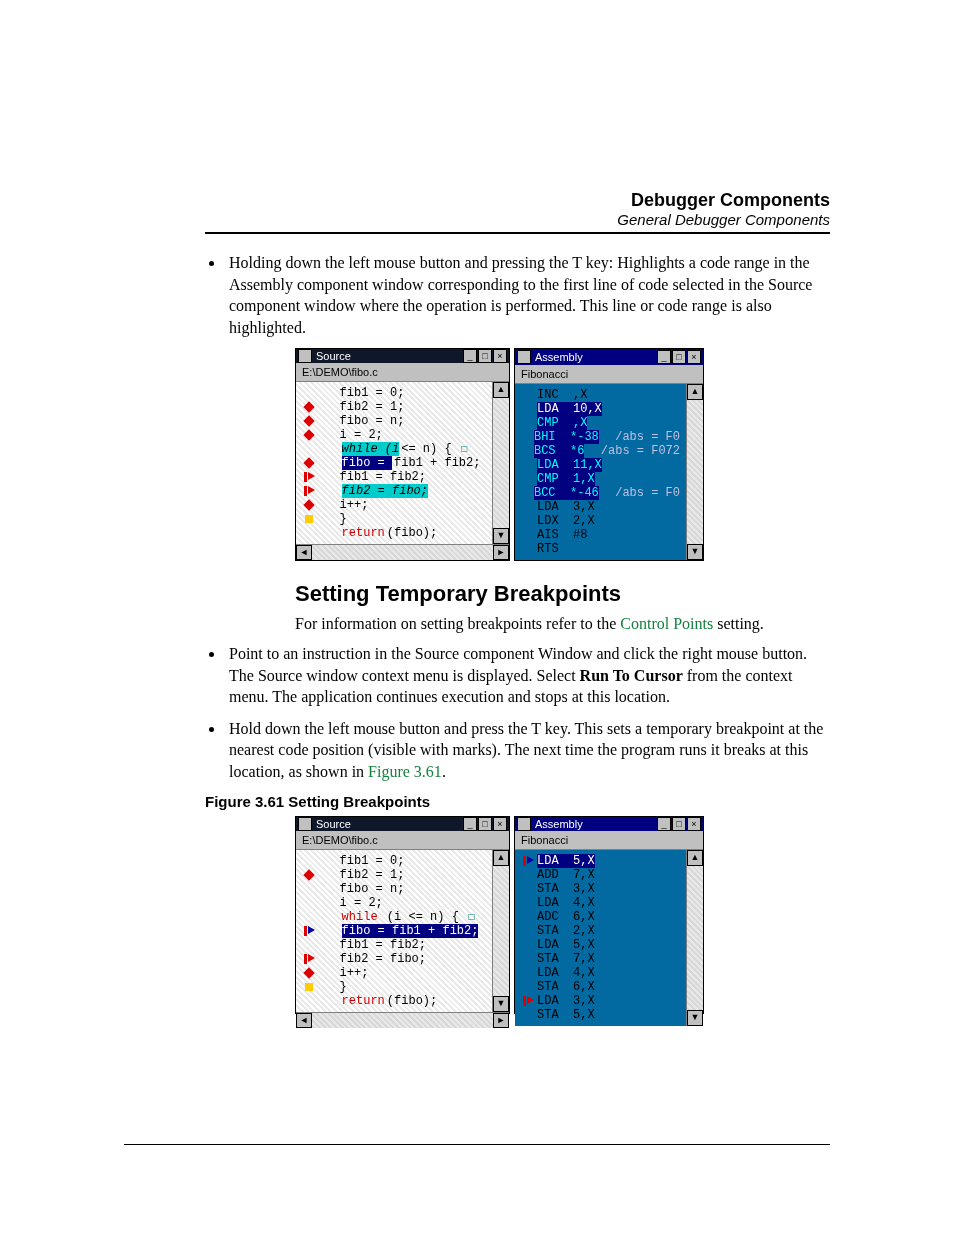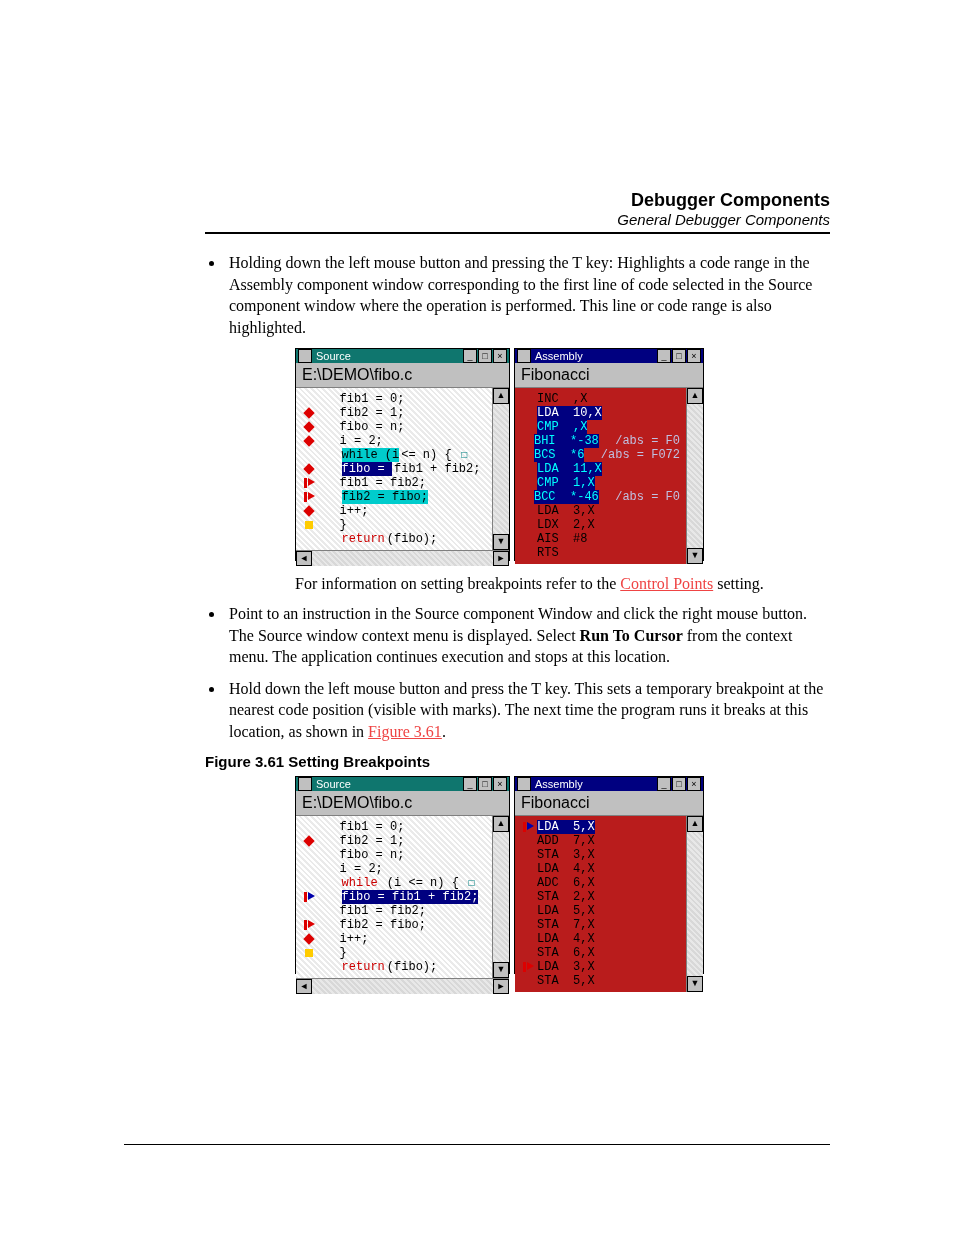--- a/index.html
+++ b/index.html
@@ -67,21 +67,21 @@
   .h2 {
     font-family: Arial, Helvetica, sans-serif;
     font-weight: bold;
     font-size: 22px;
     margin: 20px 0 6px 0;
   }
   .para {
     margin: 0 0 8px 0;
     line-height: 1.35;
   }
-  .link { color: #ef4444; text-decoration: underline; }
+  .link { color: #15803d; }
   .bold { font-weight: bold; }
 
   
   .winpair {
     display: flex;
     gap: 4px;
     margin: 4px 0 12px 90px;
   }
   .mockwin {
     background: #c0c0c0;
@@ -94,21 +94,21 @@
   }
   .titlebar {
     display: flex;
     align-items: center;
     justify-content: space-between;
     height: 18px;
     padding: 0 2px;
     color: #fff;
     background: #000080;
   }
-  .titlebar.inactive { background: #0f766e; }
+  .titlebar.inactive { background: #0f172a; }
   .title-left { display: flex; align-items: center; gap: 4px; }
   .sysicon {
     width: 14px; height: 14px;
     background: #c0c0c0;
     border: 1px solid #000;
     box-sizing: border-box;
     display: inline-block;
   }
   .winbtns { display: flex; gap: 1px; }
   .winbtn {
@@ -119,26 +119,26 @@
     font-size: 9px;
     line-height: 12px;
     text-align: center;
     color: #000;
     font-family: Arial, sans-serif;
   }
   .pathbar {
     background: #c0c0c0;
     border-bottom: 1px solid #808080;
     padding: 3px 6px;
-    font-size: 16px;
+    font-size: 11px;
     font-family: Arial, sans-serif;
   }
   .client {
     position: relative;
-    background: #b91c1c;
+    background: #0369a1;
     flex: 1;
     display: flex;
   }
   .codearea {
     flex: 1;
     padding: 4px 6px;
     font-family: "Courier New", monospace;
     font-size: 12px;
     line-height: 14px;
     overflow: hidden;
@@ -152,21 +152,21 @@
   .mk-ylw { width:8px;height:8px;background:#ffcc00; }
   .mk-arrow-blue {
     width:0;height:0;border-top:4px solid transparent;border-bottom:4px solid transparent;border-left:7px solid #00a;
   }
   .mk-arrow-red {
     width:0;height:0;border-top:4px solid transparent;border-bottom:4px solid transparent;border-left:7px solid #d00;
   }
   .mk-bar {
     width:3px; height:10px; background:#d00; margin-right:1px; display:inline-block;
   }
-  .hl-cyan { background:#00cccc; color:#000; }
+  .hl-cyan { background:#00cccc; color:#000;font-style:italic; }
   .hl-blue { background:#000080; color:#fff; }
   .hl-dblue { background:#000080; color:#00ffff; }
   .cyan-text { color:#008080; }
   .red-text { color:#cc0000; }
   .rcomment { color:#c0c0e0; }
 
   .vscroll {
     width: 16px;
     background: repeating-linear-gradient(45deg, #d8d8d8 0, #d8d8d8 2px, #e8e8e8 2px, #e8e8e8 4px);
     border-left: 1px solid #808080;
@@ -297,20 +297,21 @@
               <div class="codeline"><span class="gutter"></span><span>RTS  </span></div>
             </div>
           <div class="vscroll">
             <div class="sbtn">▲</div>
             <div class="sbtn">▼</div>
           </div>
         </div>
       </div>
     </div>
 
+    <div class="h2" style="margin-left:90px">Setting Temporary Breakpoints</div>
     <p class="para" style="margin-left:90px">
       <span>For information on setting breakpoints refer to the </span><a class="link">Control Points</a><span> setting.</span>
     </p>
     <ul class="bullet indent">
       <li>
         <span>Point to an instruction in the Source component Window and click the right mouse button. The Source window context menu is displayed. Select </span><span class="bold">Run To Cursor</span><span> from the context menu. The application continues execution and stops at this location.</span>
       </li>
       <li>
         <span>Hold down the left mouse button and press the T key. This sets a temporary breakpoint at the nearest code position (visible with marks). The next time the program runs it breaks at this location, as shown in </span><a class="link">Figure 3.61</a><span>.</span>
       </li>

